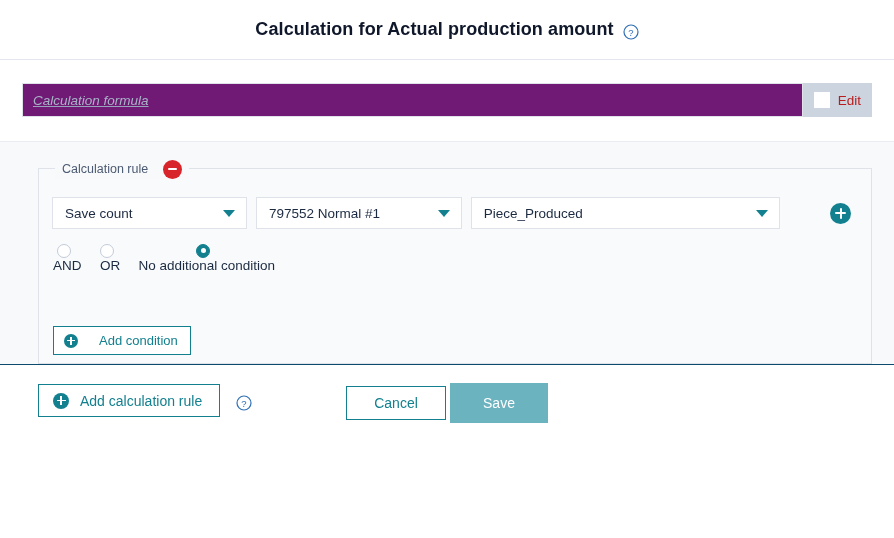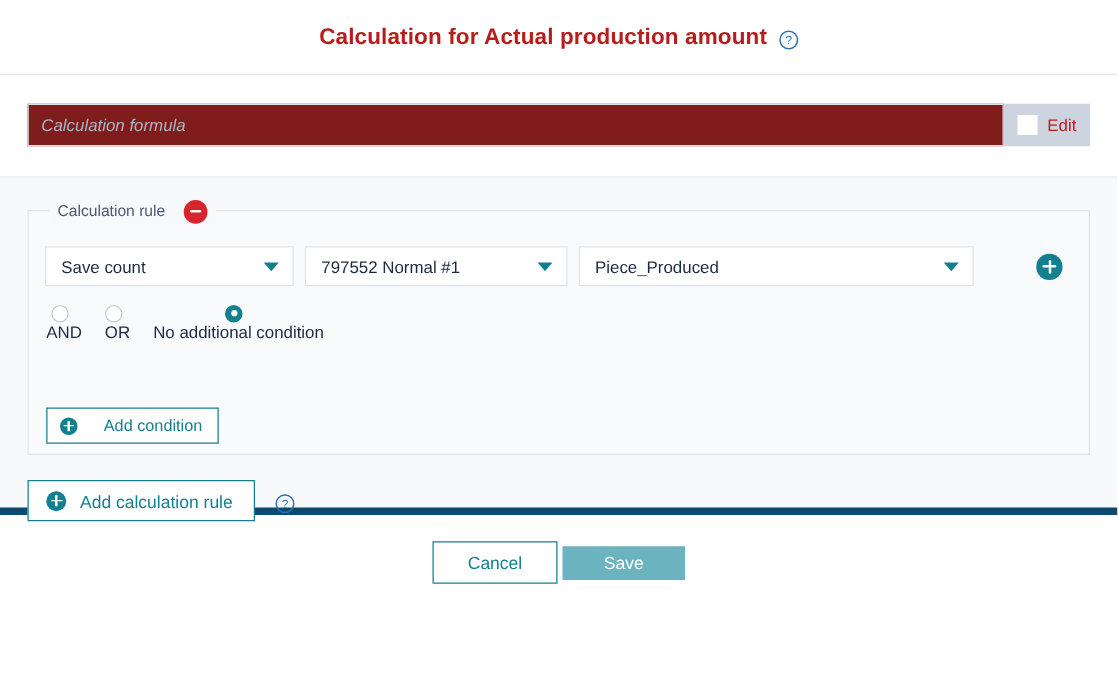--- a/index.html
+++ b/index.html
@@ -21,21 +21,21 @@
     border-bottom: 1px solid #e3e7ed;
     display: flex;
     align-items: center;
     justify-content: center;
     background: #ffffff;
     box-sizing: border-box;
   }
   .dialog-title {
     font-size: 18px;
     font-weight: bold;
-    color: #b91c1c;
+    color: #0f172a;
     letter-spacing: 0.1px;
   }
   .help-icon {
     display: inline-block;
     width: 16px;
     height: 16px;
     margin-left: 9px;
     position: relative;
     top: 2px;
     cursor: pointer;
@@ -49,28 +49,29 @@
     box-sizing: border-box;
   }
   .formula-row {
     display: flex;
     align-items: stretch;
     height: 34px;
   }
   .formula-input {
     flex: 1 1 auto;
     border: 1px solid #dfe3e9;
-    background: #7f1d1d;
+    background: #701a75;
     font-family: "Liberation Sans", sans-serif;
     font-size: 13.5px;
     font-style: italic;
     color: #97a4bb;
     padding: 16px 10px;
     box-sizing: border-box;
     outline: none;
+    text-decoration: underline;
   }
   .formula-input::placeholder {
     color: #a8b4c8;
     font-style: italic;
     opacity: 1;
   }
   .edit-button {
     flex: 0 0 auto;
     width: 69px;
     background: #ccd4e0;
@@ -92,23 +93,23 @@
   .edit-label {
     font-size: 13.5px;
     color: #b91c1c;
     text-align: center;
   }
 
   
   .body-section {
     background: #f7f9fb;
     border-top: 1px solid #e9edf2;
-    border-bottom: 6px solid #0c4a6e;
-    padding: 26px 22px 20px 22px;
-    height: 271px;
+    border-bottom: 1px solid #0c4a6e;
+    padding: 26px 22px 20px 38px;
+    height: 224px;
     box-sizing: border-box;
   }
 
   
   .rule-box {
     position: relative;
     border: 1px solid #dfe3e9;
     background: #f8fafc;
     padding: 26px 20px 18px 13px;
     box-sizing: border-box;
@@ -334,21 +335,21 @@
     height: 34px;
     border: 1px solid #13808f;
     background: #ffffff;
     color: #13808f;
     font-size: 14px;
     font-family: "Liberation Sans", sans-serif;
     cursor: pointer;
   }
   .btn-save {
     width: 98px;
-    height: 27px;
+    height: 40px;
     border: none;
     background: #6cb3c0;
     color: #ffffff;
     font-size: 14px;
     font-family: "Liberation Sans", sans-serif;
     cursor: pointer;
   }
 </style>
 </head>
 <body>

